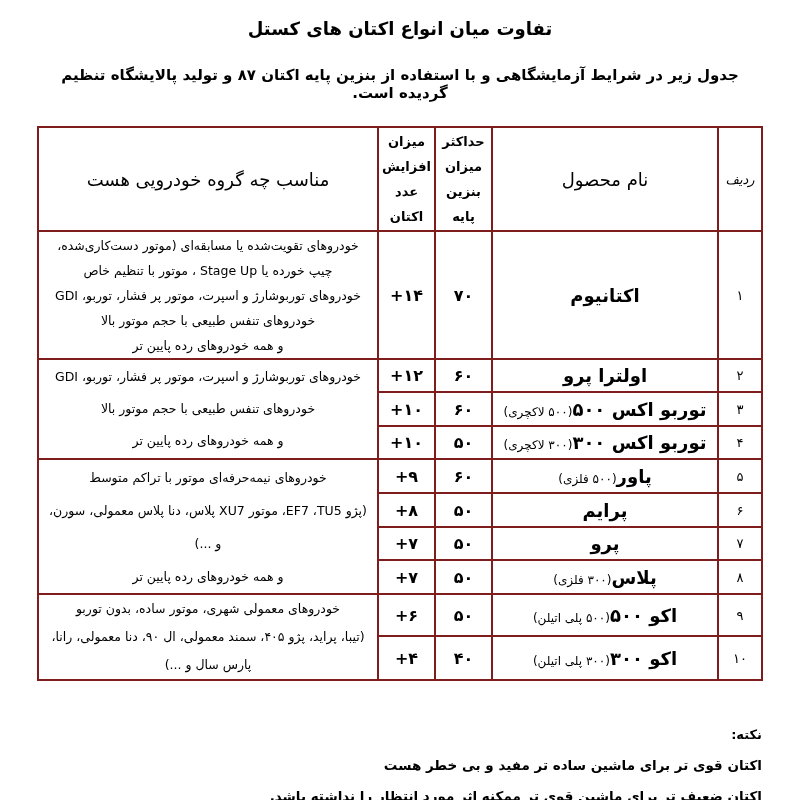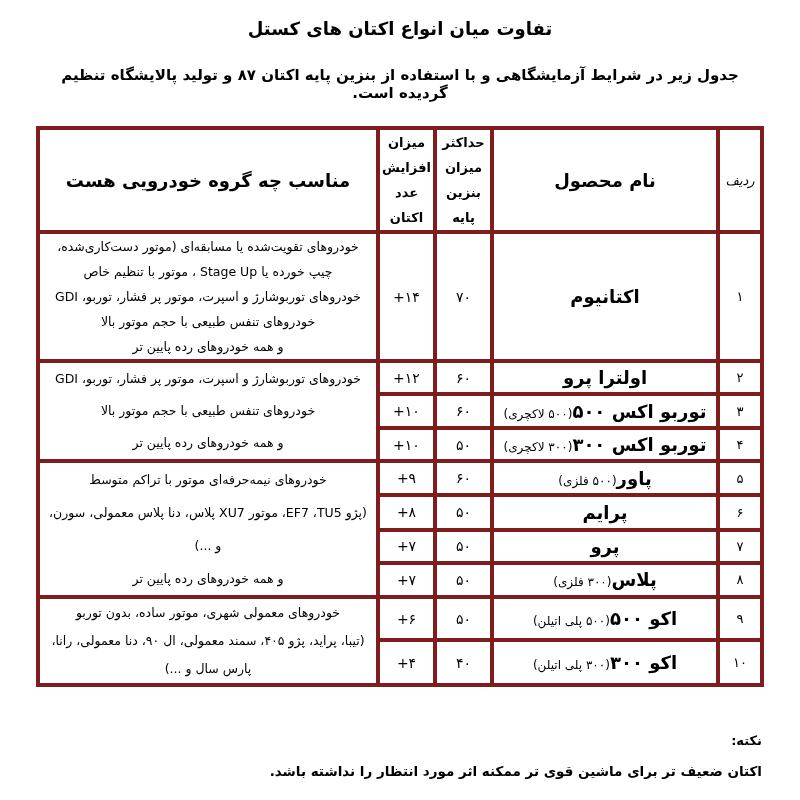--- a/index.html
+++ b/index.html
@@ -24,33 +24,33 @@
     direction:rtl;
   }
   table.octane {
     border-collapse:collapse;
     table-layout:fixed;
     width:724px;
     margin:24px auto 0;
     direction:rtl;
   }
   table.octane td, table.octane th {
-    border:4px solid #7f1d1d;
+    border:2px solid #7f1d1d;
     padding:0 2px;
     text-align:center;
     vertical-align:middle;
     overflow:hidden;
   }
   th.h-radif { font-size:13px; font-weight:normal;font-style:italic; }
-  th.h-big   { font-size:18px; font-weight:bold; }
+  th.h-big   { font-size:18px; font-weight:normal; }
   th.h-small { font-size:13px; font-weight:bold; white-space:pre-line; line-height:25px; }
   td.c-num  { font-size:13px; font-weight:normal; }
   td.c-name .nb { font-size:18px; font-weight:bold; }
   td.c-name .nd { font-size:12px; font-weight:normal; }
-  td.c-val  { font-size:14px; font-weight:normal;border-radius:22px; }
+  td.c-val  { font-size:16px; font-weight:bold;border-radius:22px; }
   td.c-desc { font-size:12.5px; font-weight:normal;border-radius:18px; }
   td.c-desc .dl { white-space:nowrap; }
   td.g1 .dl { line-height:25px; }
   td.g2 .dl { line-height:32px; }
   td.g3 .dl { line-height:33px; }
   td.g4 .dl { line-height:28px; }
   .notes {
     direction:rtl;
     text-align:right;
     margin:46px 38px 0;
@@ -171,14 +171,15 @@
     <td class="c-num">۱۰</td>
     <td class="c-name"><span class="nb">اکو ۳۰۰</span><span class="nd">(۳۰۰ پلی اتیلن)</span></td>
     <td class="c-val">۴۰</td>
     <td class="c-val"><span dir="ltr">+۴</span></td>
   </tr>
 </tbody>
   </table>
 
 <div class="notes">
   <div class="nh">نکته:</div>
+  <div class="nl">اکتان قوی تر برای ماشین ساده تر مفید و بی خطر هست</div>
   <div class="nl">اکتان ضعیف تر برای ماشین قوی تر ممکنه اثر مورد انتظار را نداشته باشد.</div>
 </div>
 
 </body></html>

